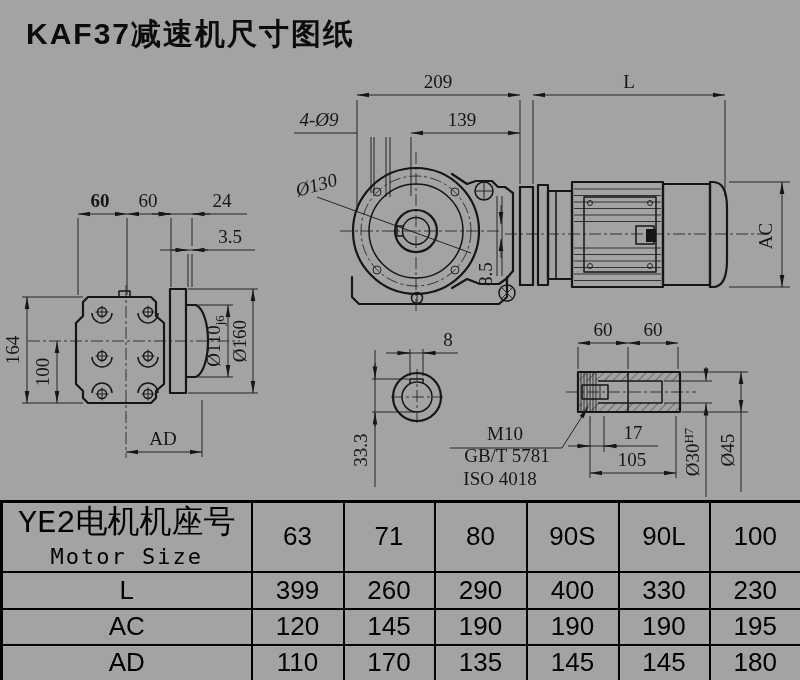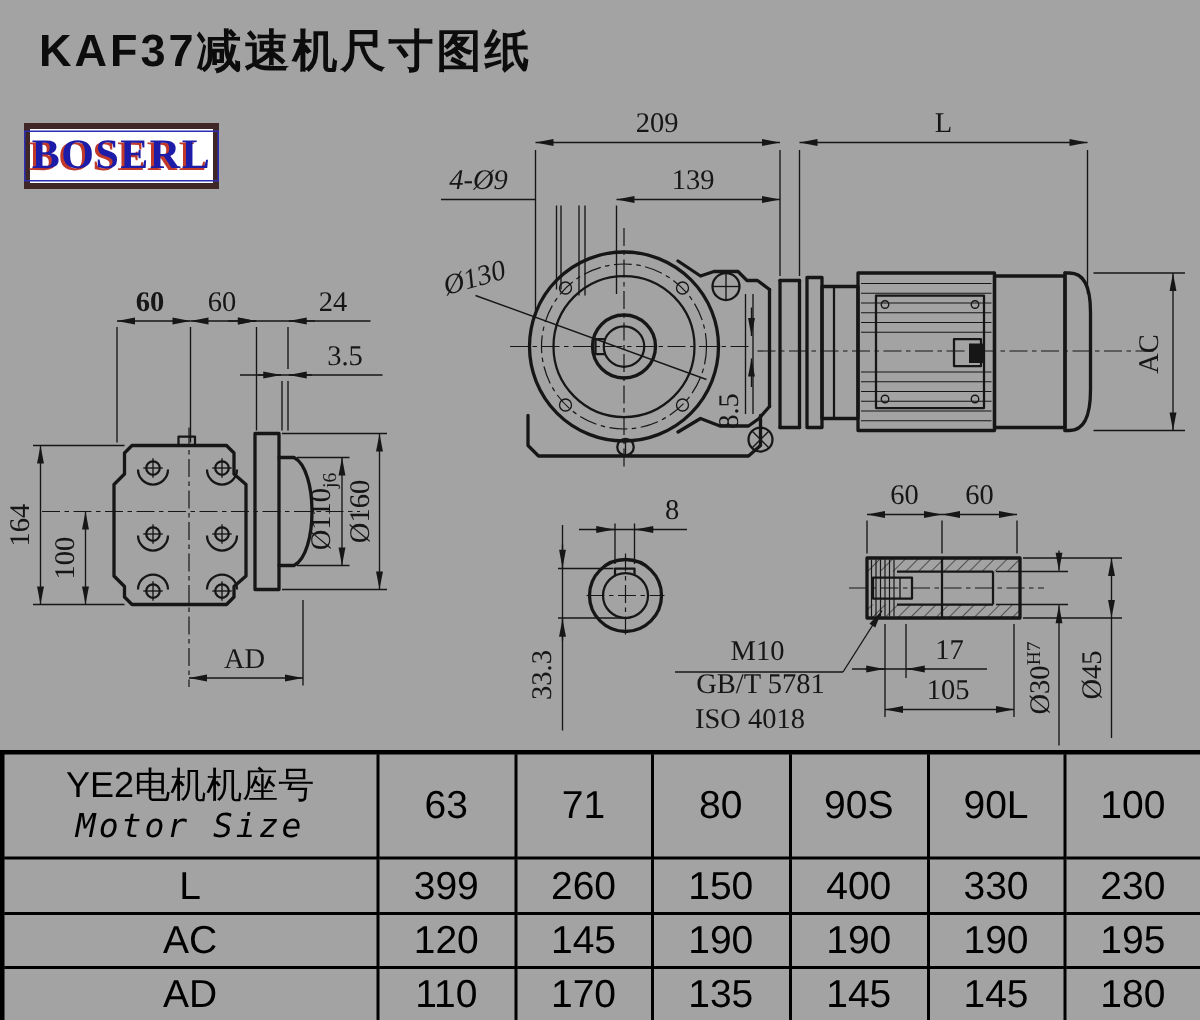--- a/index.html
+++ b/index.html
@@ -21,37 +21,32 @@
   .om{stroke:#161616;stroke-width:1.5;fill:none;stroke-linejoin:round;}
   .thin{stroke:#161616;stroke-width:0.9;fill:none;}
   .fin{stroke:#161616;stroke-width:0.8;fill:none;}
   .dl{stroke:#161616;stroke-width:0.9;fill:none;}
   .cl{stroke:#161616;stroke-width:0.8;fill:none;stroke-dasharray:12 3 3 3;}
   .sizetable{position:absolute;left:0;top:500px;width:800px;height:180px;border-collapse:collapse;
         table-layout:fixed;}
   .sizetable td,.sizetable th{border:2px solid #000;text-align:center;vertical-align:middle;
         font-family:"Liberation Sans",sans-serif;font-weight:400;color:#000;padding:0;}
   .sizetable{border:3px solid #000;}
-  .hdr-cn{font-size:24px;line-height:1.25;}
-  .hdr-en{font-family:"DejaVu Sans Mono",monospace;font-size:22px;letter-spacing:2px;line-height:1.2;font-style:italic;}
+  .hdr-cn{font-size:32px;line-height:1.25;font-family:Liberation Mono, monospace;}
+  .hdr-en{font-family:"DejaVu Sans Mono",monospace;font-size:22px;letter-spacing:2px;line-height:1.2;}
   .colhead{font-size:26px;}
   .num{font-size:26px;}
 </style>
 </head>
 <body>
 
 <div class="page">
 
   <div class="title">KAF37减速机尺寸图纸</div>
 
-  <div class="logo">
-    <div class="logo-inner">
-      <span class="logo-text">BOSERL</span>
-    </div>
-  </div>
 
   <svg width="800" height="442" viewBox="0 58 800 442" style="top:58px">
     <defs>
       <marker id="as" markerUnits="userSpaceOnUse" markerWidth="13" markerHeight="8" refX="0.5" refY="4" orient="auto">
         <path d="M0.5,4 L12.5,1.7 L12.5,6.3 Z" fill="#161616"></path>
       </marker>
       <marker id="ae" markerUnits="userSpaceOnUse" markerWidth="13" markerHeight="8" refX="12.5" refY="4" orient="auto">
         <path d="M12.5,4 L0.5,1.7 L0.5,6.3 Z" fill="#161616"></path>
       </marker>
       <pattern id="hatch" width="6" height="6" patternUnits="userSpaceOnUse" patternTransform="rotate(45)">
@@ -319,21 +314,21 @@
       <td class="colhead">71</td>
       <td class="colhead">80</td>
       <td class="colhead">90S</td>
       <td class="colhead">90L</td>
       <td class="colhead">100</td>
     </tr>
     <tr style="height:37px">
       <td class="num">L</td>
       <td class="num">399</td>
       <td class="num">260</td>
-      <td class="num">150</td>
+      <td class="num">290</td>
       <td class="num">400</td>
       <td class="num">330</td>
       <td class="num">230</td>
     </tr>
     <tr style="height:36px">
       <td class="num">AC</td>
       <td class="num">120</td>
       <td class="num">145</td>
       <td class="num">190</td>
       <td class="num">190</td>

